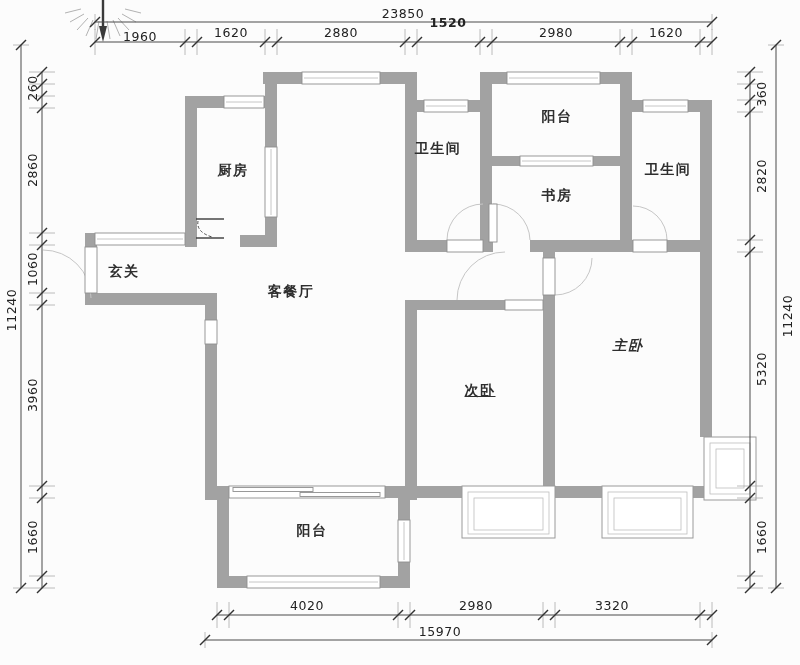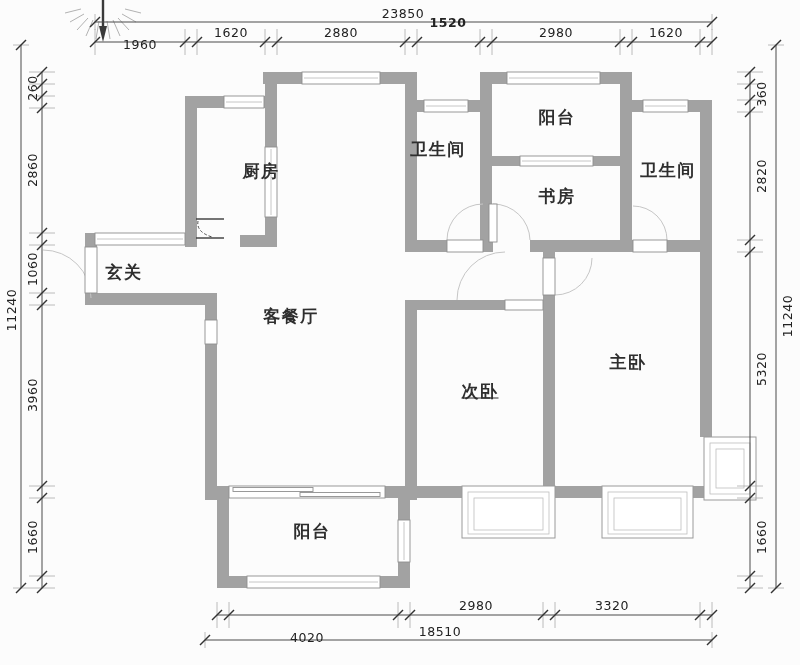--- a/index.html
+++ b/index.html
@@ -3,21 +3,21 @@
 <meta charset="utf-8">
 <style>
   html,body{margin:0;padding:0;background:#ffffff;}
   .stage{
     position:relative;width:800px;height:665px;overflow:hidden;
     background:#fcfcfc;font-family:"DejaVu Sans", sans-serif;
   }
   .stage svg{position:absolute;left:0;top:0;}
   .room-label{
     position:absolute;transform:translate(-50%,-50%);
-    font-weight:bold;font-size:17px;color:#2e2e2e;letter-spacing:1.5px;white-space:nowrap;
+    font-weight:bold;font-size:14px;color:#2e2e2e;letter-spacing:1.5px;white-space:nowrap;
   }
   .dim{
     position:absolute;transform:translate(-50%,-50%);
     font-size:12.5px;color:#222;white-space:nowrap;letter-spacing:.5px;
   }
   .dim.v{transform:translate(-50%,-50%) rotate(-90deg);}
 </style>
 </head>
 <body>
 
@@ -262,49 +262,49 @@
         <line x1="745" y1="581" x2="755" y2="571" stroke="#333" stroke-width="1.4"></line>
         <line x1="737" y1="588" x2="763" y2="588" stroke="#ababab" stroke-width="0.8"></line>
         <line x1="745" y1="593" x2="755" y2="583" stroke="#333" stroke-width="1.4"></line>
         <line x1="768" y1="45" x2="784" y2="45" stroke="#ababab" stroke-width="0.8"></line>
         <line x1="771" y1="50" x2="781" y2="40" stroke="#333" stroke-width="1.4"></line>
         <line x1="768" y1="588" x2="784" y2="588" stroke="#ababab" stroke-width="0.8"></line>
         <line x1="771" y1="593" x2="781" y2="583" stroke="#333" stroke-width="1.4"></line>
       </g>
 </svg>
 
-  <div class="room-label" style="left:233px;top:171px;margin-left:28px;">厨房</div>
+  <div class="room-label" style="left:233px;top:171px;">厨房</div>
   <div class="room-label" style="left:438px;top:149px;">卫生间</div>
   <div class="room-label" style="left:557px;top:117px;">阳台</div>
   <div class="room-label" style="left:557px;top:196px;">书房</div>
   <div class="room-label" style="left:668px;top:170px;">卫生间</div>
   <div class="room-label" style="left:124px;top:272px;">玄关</div>
-  <div class="room-label" style="left:291px;top:316px;">客餐厅</div>
+  <div class="room-label" style="left:291px;top:292px;">客餐厅</div>
   <div class="room-label" style="left:480px;top:391px;text-decoration:underline;">次卧</div>
-  <div class="room-label" style="left:628px;top:362px;">主卧</div>
+  <div class="room-label" style="left:628px;top:346px;font-style:italic;">主卧</div>
   <div class="room-label" style="left:312px;top:531px;">阳台</div>
 
   <div class="dim" style="left:403px;top:13px;">23850</div>
-  <div class="dim" style="left:140px;top:44px;text-align:right;">1960</div>
+  <div class="dim" style="left:140px;top:36px;text-align:right;">1960</div>
   <div class="dim" style="left:231px;top:32px;">1620</div>
   <div class="dim" style="left:341px;top:32px;">2880</div>
   <div class="dim" style="left:448px;top:22px;font-weight:bold;">1520</div>
   <div class="dim" style="left:556px;top:32px;">2980</div>
   <div class="dim" style="left:666px;top:32px;">1620</div>
 
   <div class="dim v" style="left:11px;top:310px;">11240</div>
   <div class="dim v" style="left:32px;top:88px;">260</div>
   <div class="dim v" style="left:32px;top:170px;">2860</div>
   <div class="dim v" style="left:32px;top:269px;">1060</div>
   <div class="dim v" style="left:32px;top:395px;">3960</div>
   <div class="dim v" style="left:32px;top:537px;">1660</div>
 
   <div class="dim v" style="left:787px;top:316px;">11240</div>
   <div class="dim v" style="left:761px;top:94px;">360</div>
   <div class="dim v" style="left:761px;top:176px;">2820</div>
   <div class="dim v" style="left:761px;top:369px;">5320</div>
   <div class="dim v" style="left:761px;top:537px;">1660</div>
 
-  <div class="dim" style="left:440px;top:631px;">18510</div>
-  <div class="dim" style="left:307px;top:605px;margin-top:32px;">4020</div>
+  <div class="dim" style="left:440px;top:631px;">15970</div>
+  <div class="dim" style="left:307px;top:605px;">4020</div>
   <div class="dim" style="left:476px;top:605px;">2980</div>
   <div class="dim" style="left:612px;top:605px;">3320</div>
 </div>
 
 </body></html>

